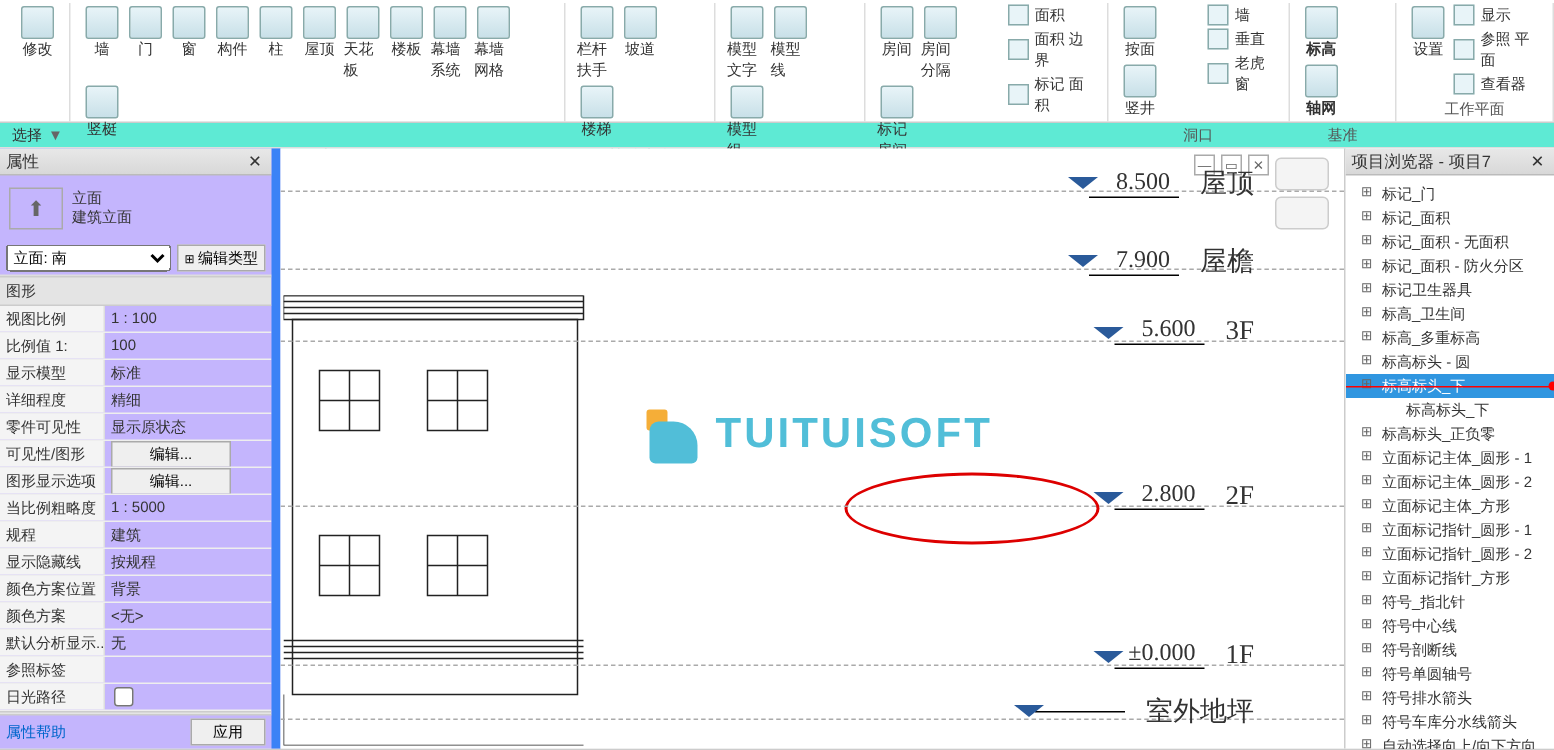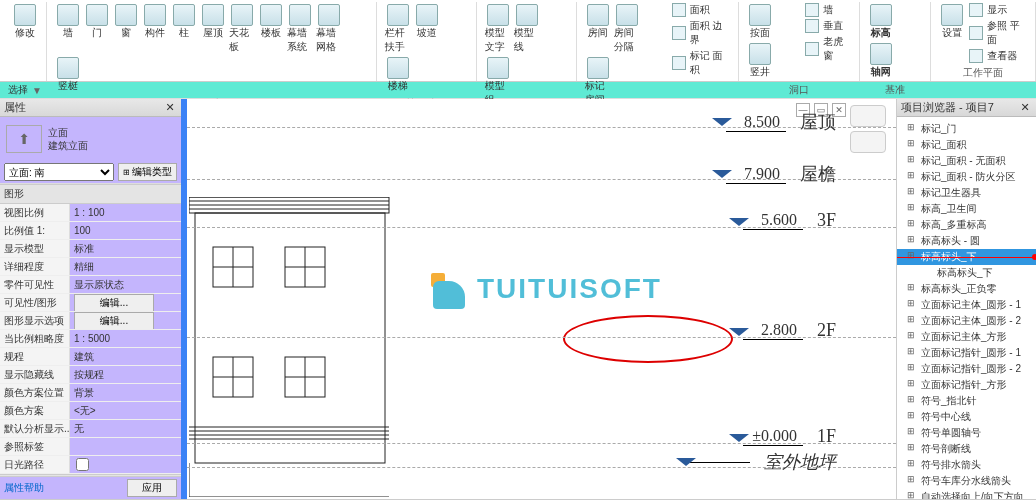--- a/index.html
+++ b/index.html
@@ -431,21 +431,21 @@
           <div class="nm">2F</div>
         </div>
       </div>
       <div class="lvl" style="top: 344px;">
         <div class="lvl-tag" style="right: 60px;">
           <div class="tri"></div>
           <div class="el">±0.000</div>
           <div class="nm">1F</div>
         </div>
       </div>
-      <div class="lvl" style="top: 368px; font-style: italic;">
+      <div class="lvl" style="top: 380px;">
         <div class="lvl-tag" style="right: 60px;">
           <div class="tri"></div>
           <div class="el"></div>
           <div class="nm">室外地坪</div>
         </div>
       </div>
     </div>
 
   <div class="dock-right">
     <div class="panel-title">
@@ -470,22 +470,22 @@
         <div class="tree-item child">标高标头_下</div>
         <div class="tree-item">标高标头_正负零</div>
         <div class="tree-item">立面标记主体_圆形 - 1</div>
         <div class="tree-item">立面标记主体_圆形 - 2</div>
         <div class="tree-item">立面标记主体_方形</div>
         <div class="tree-item">立面标记指针_圆形 - 1</div>
         <div class="tree-item">立面标记指针_圆形 - 2</div>
         <div class="tree-item">立面标记指针_方形</div>
         <div class="tree-item">符号_指北针</div>
         <div class="tree-item">符号中心线</div>
+        <div class="tree-item">符号剖断线</div>
         <div class="tree-item">符号单圆轴号</div>
-        <div class="tree-item">符号剖断线</div>
         <div class="tree-item">符号排水箭头</div>
         <div class="tree-item">符号车库分水线箭头</div>
         <div class="tree-item">自动选择向上/向下方向</div>
       </div>
   </div>
 </div>
 
 <div class="status" id="status-bar">
   
 </div>

